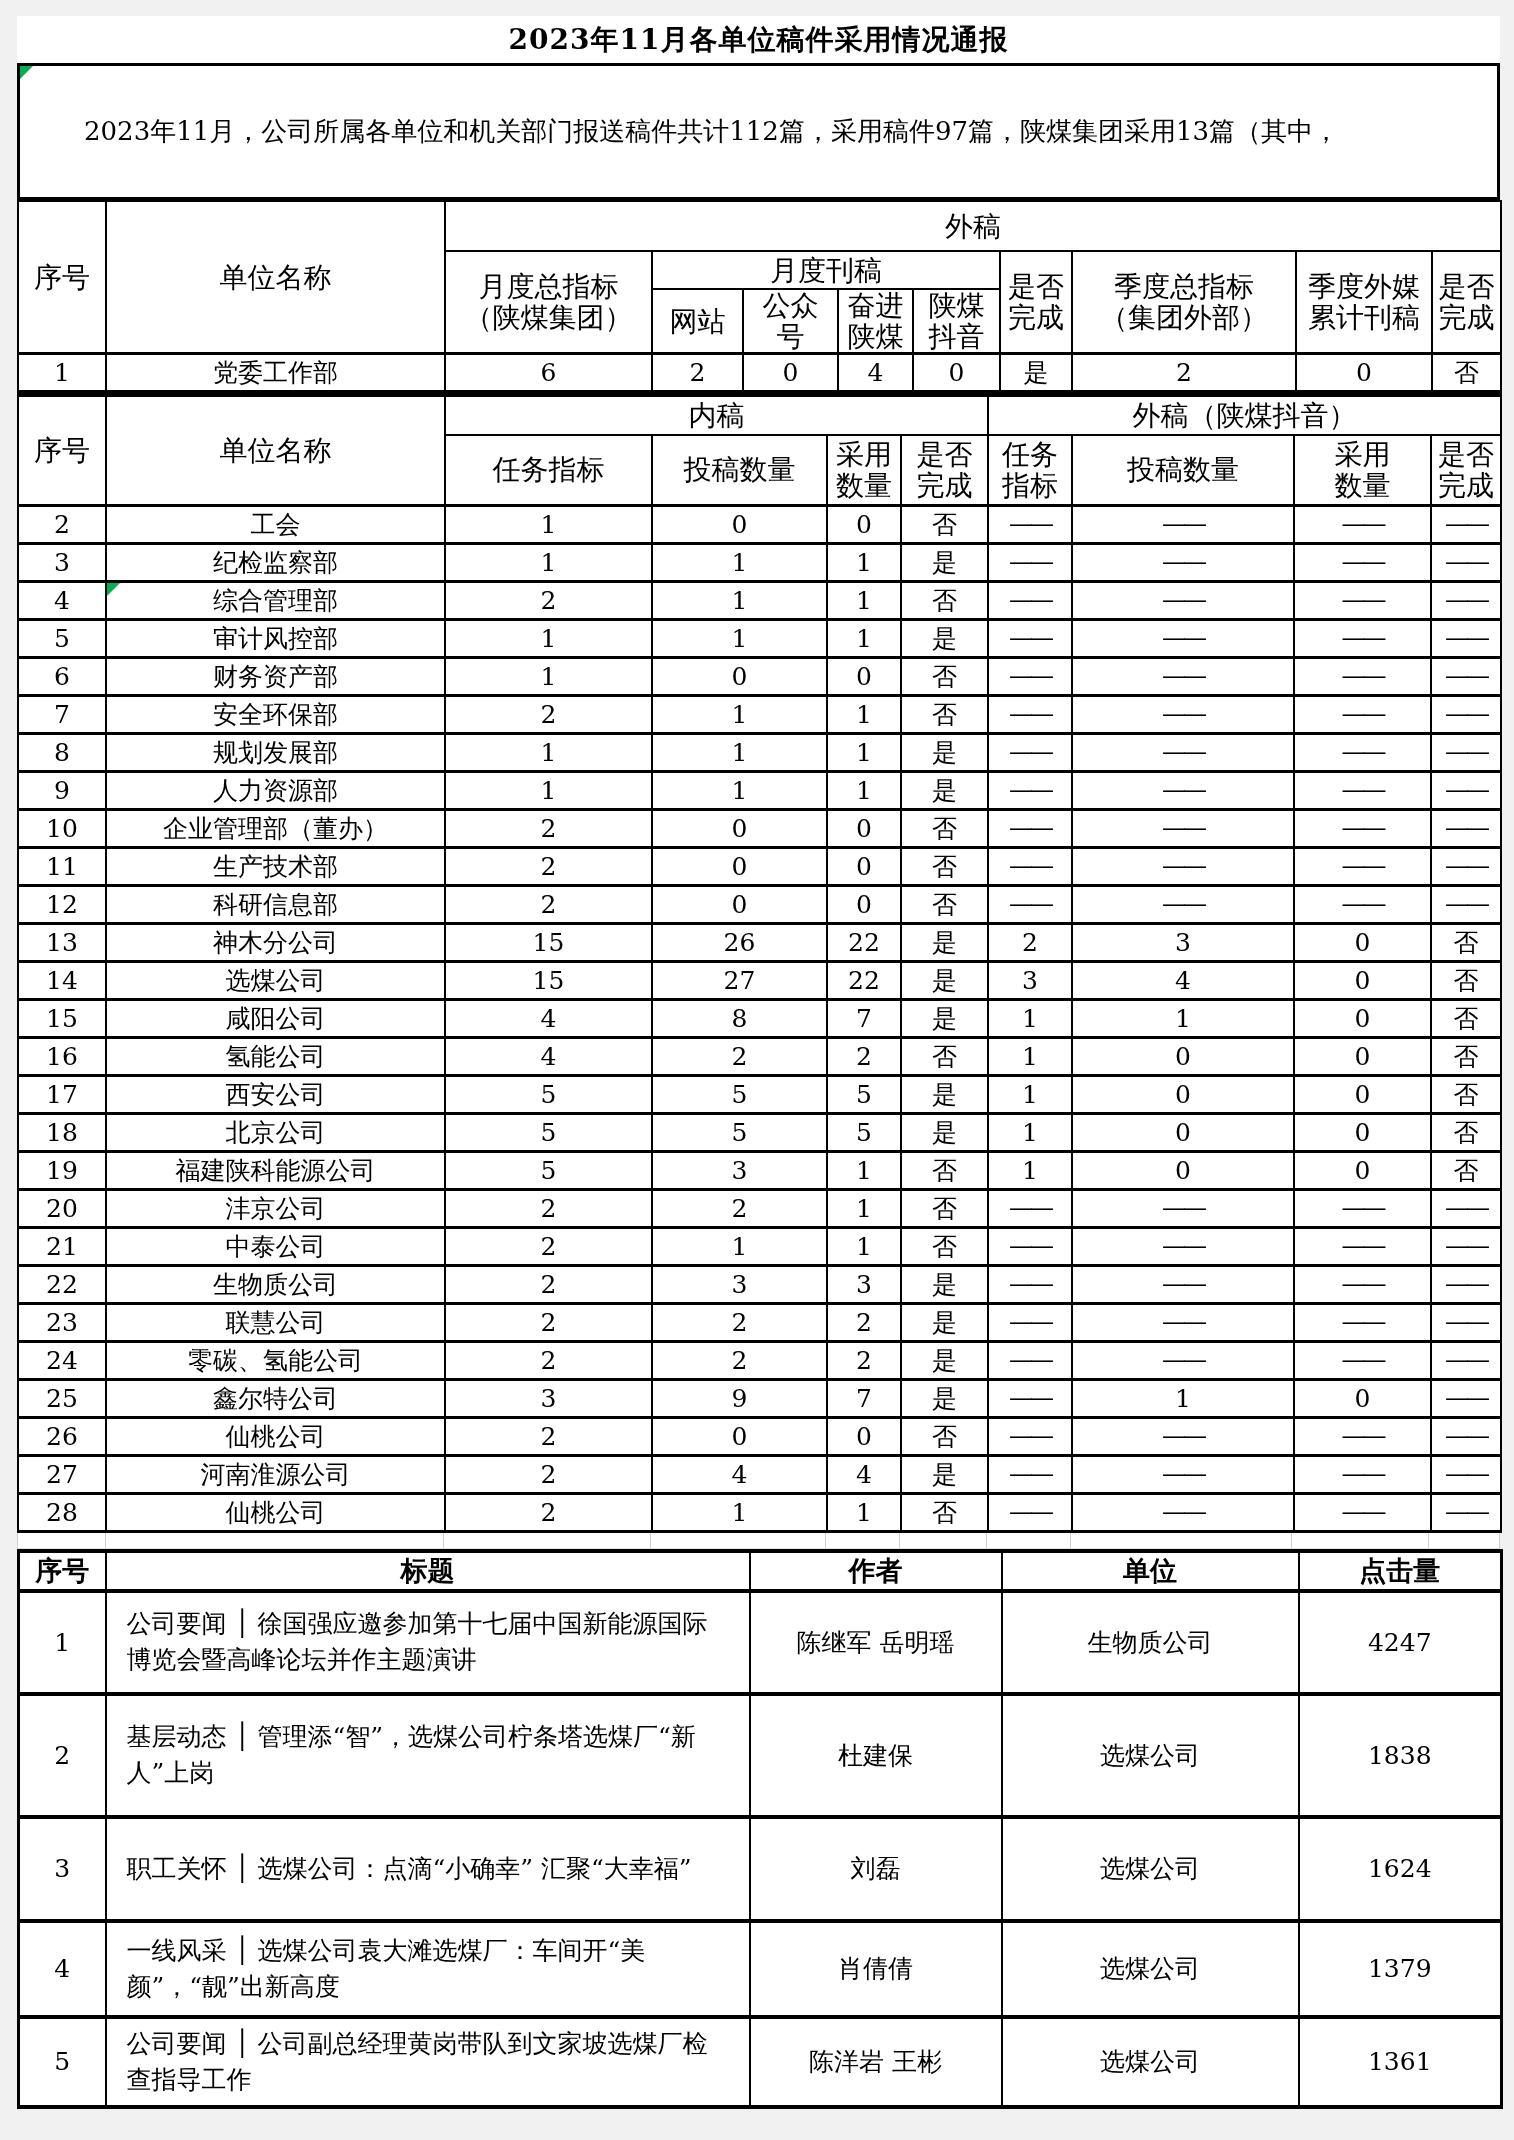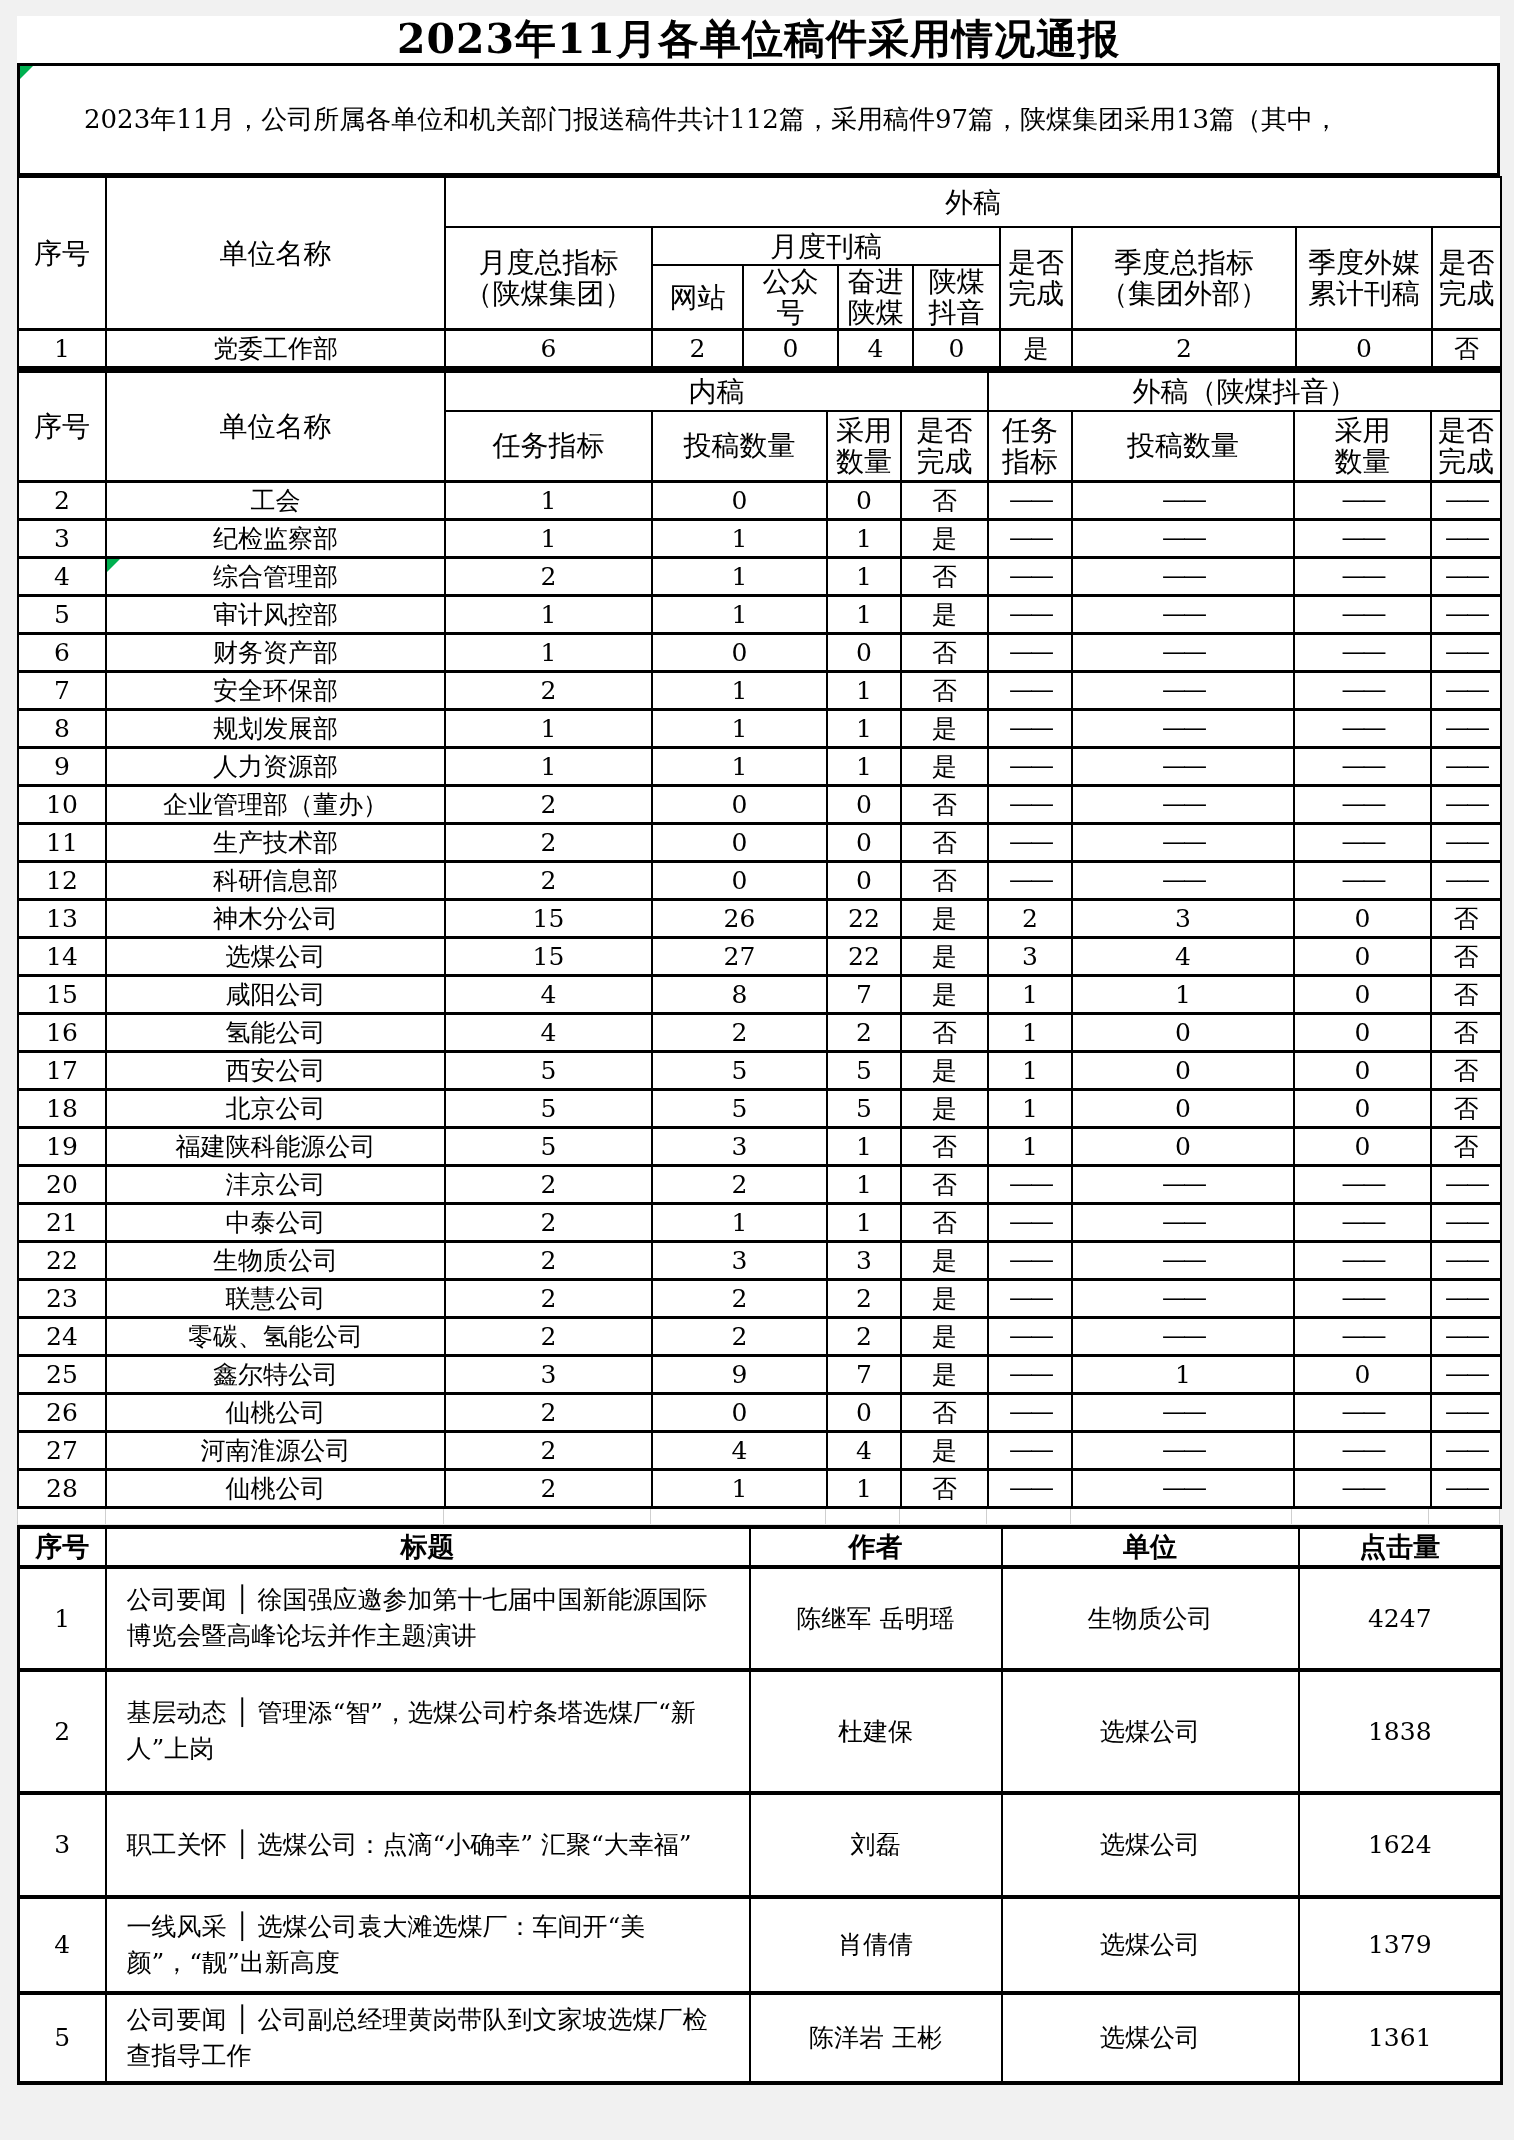--- a/index.html
+++ b/index.html
@@ -6,26 +6,26 @@
   body{
     width:1514px;height:2140px;position:relative;
     background:#f1f1f1;color:#000;
     font-family:"DejaVu Serif","Liberation Serif",serif;
   }
   .sheet{position:absolute;left:17px;top:16px;width:1483px;}
 
   .title1{
     height:47px;background:#ffffff;
     display:flex;align-items:center;justify-content:center;
-    font-size:41px;font-weight:bold;letter-spacing:1px;
+    font-size:28px;font-weight:bold;letter-spacing:1px;
   }
   .intro{
     position:relative;background:#ffffff;border:3px solid #000;
     height:107px;display:flex;flex-direction:column;justify-content:center;
-    font-size:26px;line-height:33px;padding:0 4px;
+    font-size:26px;line-height:33px;padding:12px 4px;
   }
   .intro .l1{text-indent:60px;}
   .flag{
     position:absolute;top:0;left:0;width:0;height:0;
     border-top:13px solid #00B050;border-right:13px solid transparent;
   }
 
   table{border-collapse:collapse;table-layout:fixed;width:1483px;background:#fff;}
   .t1{border:2px solid #000;}
   .t1 th,.t1 td{

